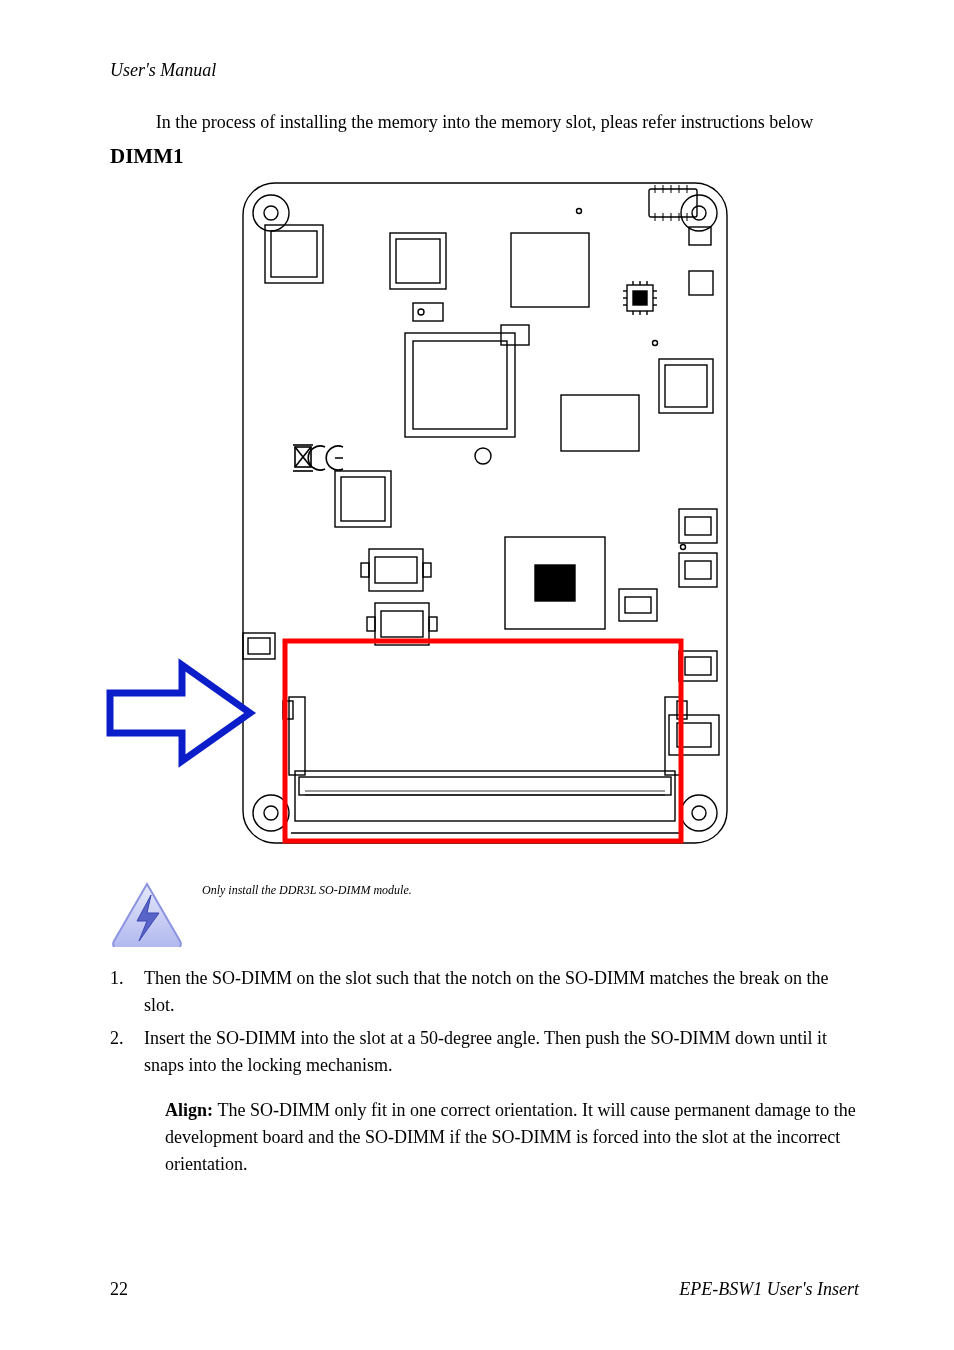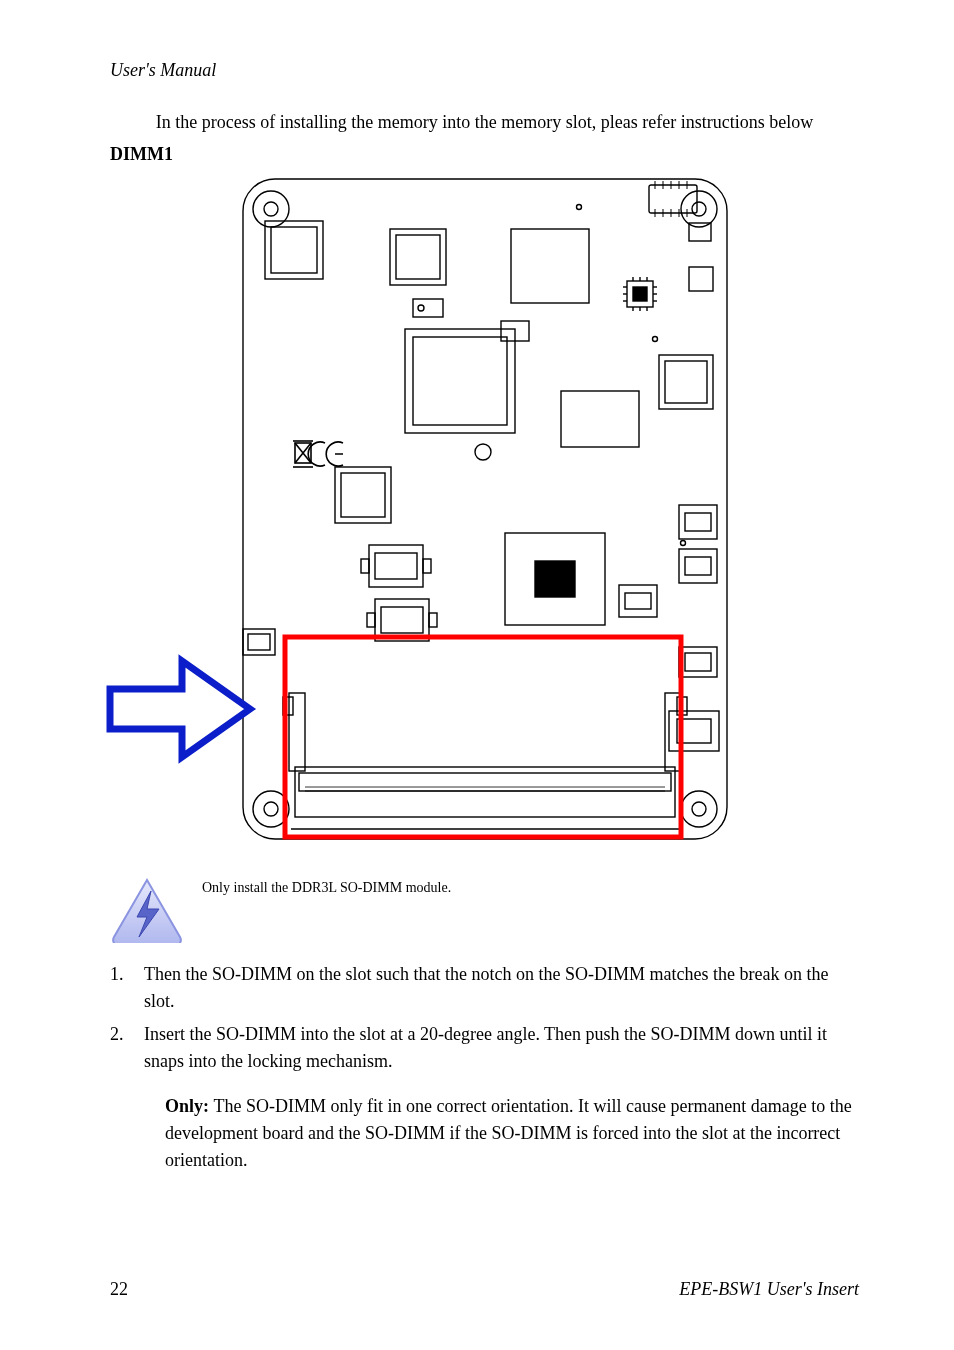--- a/index.html
+++ b/index.html
@@ -24,21 +24,21 @@
   }
   .header .title-left { font-style: italic; }
   .intro {
     font-size: 18px;
     line-height: 1.5;
     margin: 28px 0 8px 0;
     text-align: center;
   }
   .dimm-label {
     font-weight: bold;
-    font-size: 18px;
+    font-size: 21px;
     margin: 6px 0 4px 0;
   }
   .board-wrap {
     width: 100%;
     display: flex;
     justify-content: center;
     position: relative;
     margin-top: 2px;
   }
   .board-svg {
@@ -49,22 +49,23 @@
     left: -10px;
     top: 485px;
   }
   .warning-row {
     display: flex;
     align-items: flex-start;
     gap: 18px;
     margin-top: 28px;
   }
   .warning-text {
-    font-size: 14px;
+    font-size: 12px;
     line-height: 1.55;
+    font-style: italic;
   }
   .step-block {
     margin-top: 18px;
     font-size: 18px;
     line-height: 1.5;
   }
   .step-line {
     display: flex;
     gap: 18px;
     margin-bottom: 6px;
@@ -287,24 +288,24 @@
     <div class="warning-text">Only install the DDR3L SO-DIMM module.</div>
   </div>
 
   <div class="step-block">
     <div class="step-line">
       <span class="step-num">1.</span>
       <span class="step-text">Then the SO-DIMM on the slot such that the notch on the SO-DIMM matches the break on the slot.</span>
     </div>
     <div class="step-line">
       <span class="step-num">2.</span>
-      <span class="step-text">Insert the SO-DIMM into the slot at a 20-degree angle. Then push the SO-DIMM down until it snaps into the locking mechanism.</span>
+      <span class="step-text">Insert the SO-DIMM into the slot at a 50-degree angle. Then push the SO-DIMM down until it snaps into the locking mechanism.</span>
     </div>
     <div class="note">
-      <span class="label">Only: </span><span>The SO-DIMM only fit in one correct orientation. It will cause permanent damage to the development board and the SO-DIMM if the SO-DIMM is forced into the slot at the incorrect orientation.</span>
+      <span class="label">Align: </span><span>The SO-DIMM only fit in one correct orientation. It will cause permanent damage to the development board and the SO-DIMM if the SO-DIMM is forced into the slot at the incorrect orientation.</span>
     </div>
   </div>
 
   <div class="footer">
     <span>22</span>
     <span class="right">EPE-BSW1 User's Insert</span>
   </div>
 
 </div>
 

